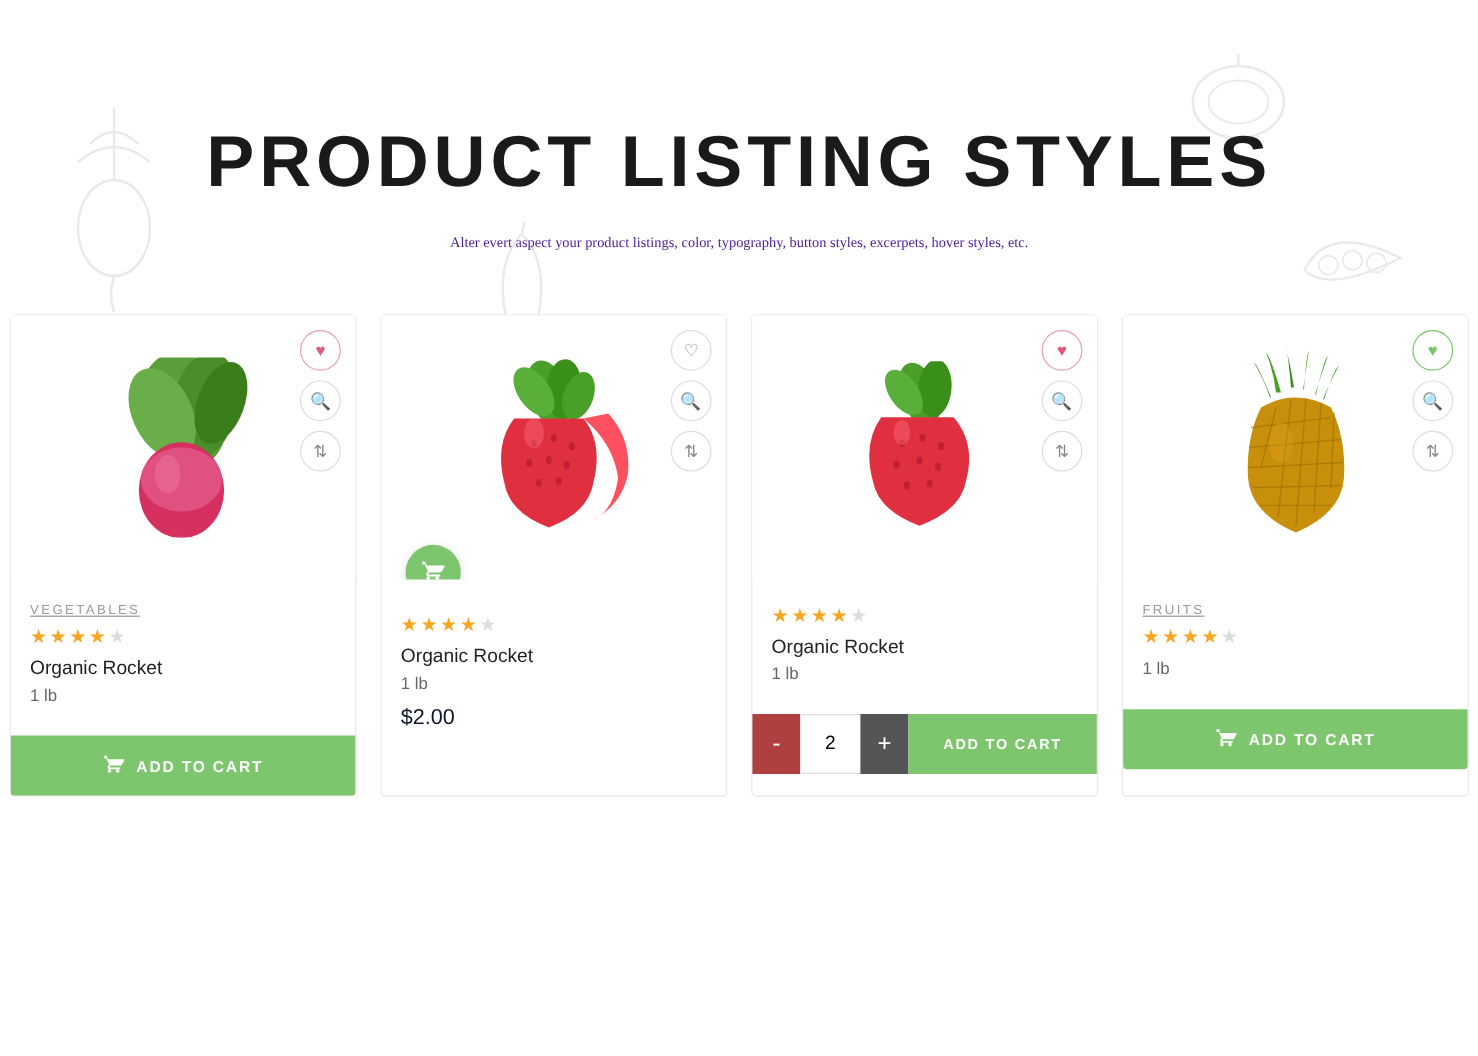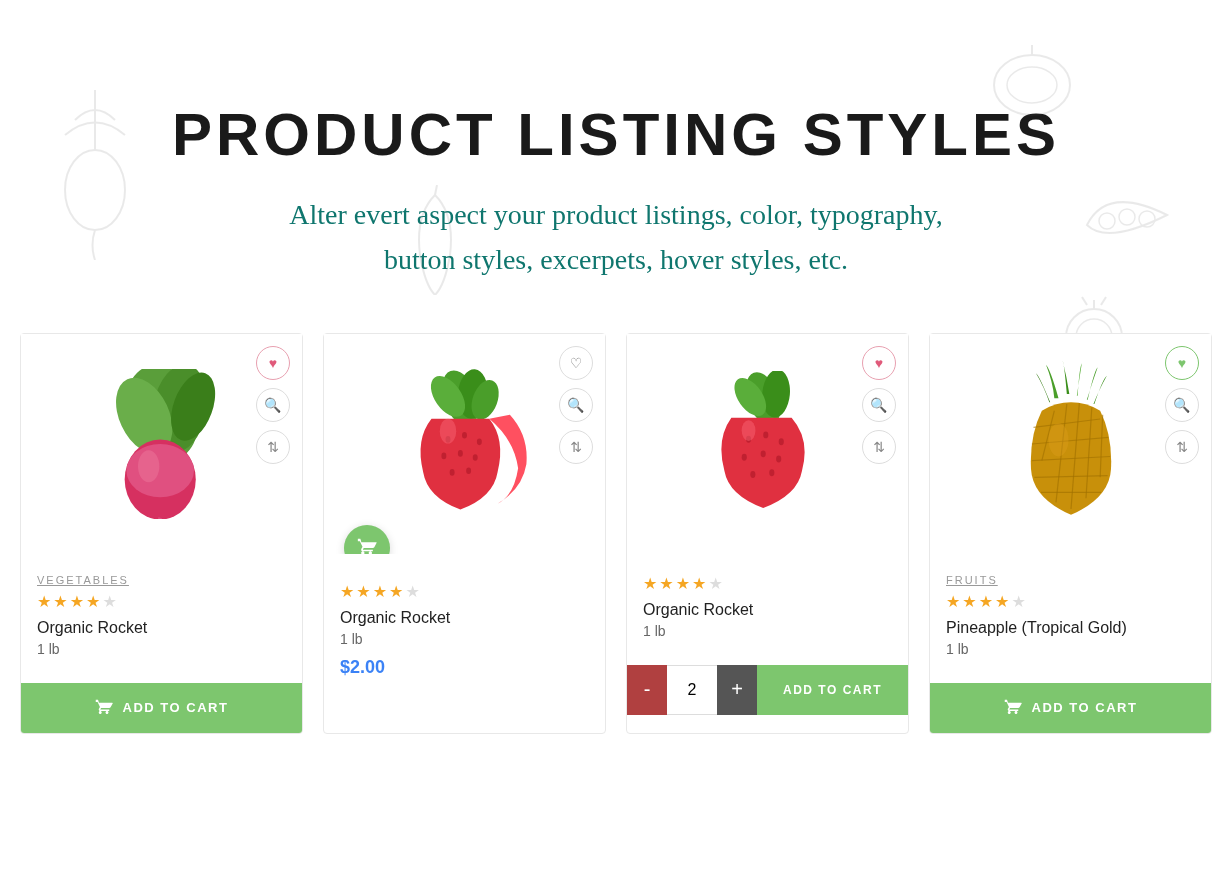--- a/index.html
+++ b/index.html
@@ -8,43 +8,43 @@
       background: #fff;
       color: #333;
       min-height: 880px;
       overflow-x: hidden;
       position: relative;
     }
 
     .page-wrapper {
       max-width: 1232px;
       margin: 0 auto;
-      padding: 40px 20px 60px;
+      padding: 40px 8px 60px;
       position: relative;
     }
 
     .header-section {
       text-align: center;
       margin-bottom: 50px;
       padding-top: 60px;
     }
 
     .page-title {
       font-size: 60px;
       font-weight: 900;
       letter-spacing: 4px;
       text-transform: uppercase;
       color: #1a1a1a;
       font-family: Arial, sans-serif;
       margin-bottom: 24px;
     }
 
     .page-subtitle {
-      font-size: 28px;
-      color: #0f766e;
+      font-size: 12px;
+      color: #4c1d95;
       line-height: 1.6;
       max-width: 700px;
       margin: 0 auto;
     }
 
     
     .products-grid {
       display: grid;
       grid-template-columns: repeat(4, 1fr);
       gap: 20px;
@@ -161,22 +161,22 @@
 
     .product-weight {
       font-size: 14px;
       color: #666;
       font-family: Arial, sans-serif;
       margin-bottom: 10px;
     }
 
     .product-price {
       font-size: 18px;
-      color: #3b82f6;
-      font-weight: bold;
+      color: #0f172a;
+      font-weight: normal;
       font-family: Arial, sans-serif;
       margin-bottom: 24px;
     }
 
     
     .add-to-cart-btn {
       width: 100%;
       background: #7dc66e;
       color: #fff;
       border: none;
@@ -506,21 +506,20 @@
       </div>
       <div class="product-info">
         <div class="product-category">FRUITS</div>
         <div class="stars">
           <span class="star filled">★</span>
           <span class="star filled">★</span>
           <span class="star filled">★</span>
           <span class="star filled">★</span>
           <span class="star empty">★</span>
         </div>
-        <div class="product-name">Pineapple (Tropical Gold)</div>
         <div class="product-weight">1 lb</div>
       </div>
       <button class="add-to-cart-btn">
         <svg class="cart-icon-svg" viewBox="0 0 24 24">
             <path d="M7 4h-2l-1-3H1v2h2l3.6 7.59L5.25 13C5.09 13.29 5 13.63 5 14c0 1.1.9 2 2 2h12v-2H7.42c-.13 0-.25-.11-.25-.25l.03-.12.9-1.63H19c.75 0 1.41-.41 1.75-1.03l3-5.47A1 1 0 0023 5H5.21L4.27 2H1v2h2.29zM16 16c-1.1 0-1.99.9-1.99 2S14.9 20 16 20s2-.9 2-2-.9-2-2-2zm-9 0c-1.1 0-1.99.9-1.99 2S5.9 20 7 20s2-.9 2-2-.9-2-2-2z"></path>
           </svg>
         <span>ADD TO CART</span>
       </button>
     </div>
 

